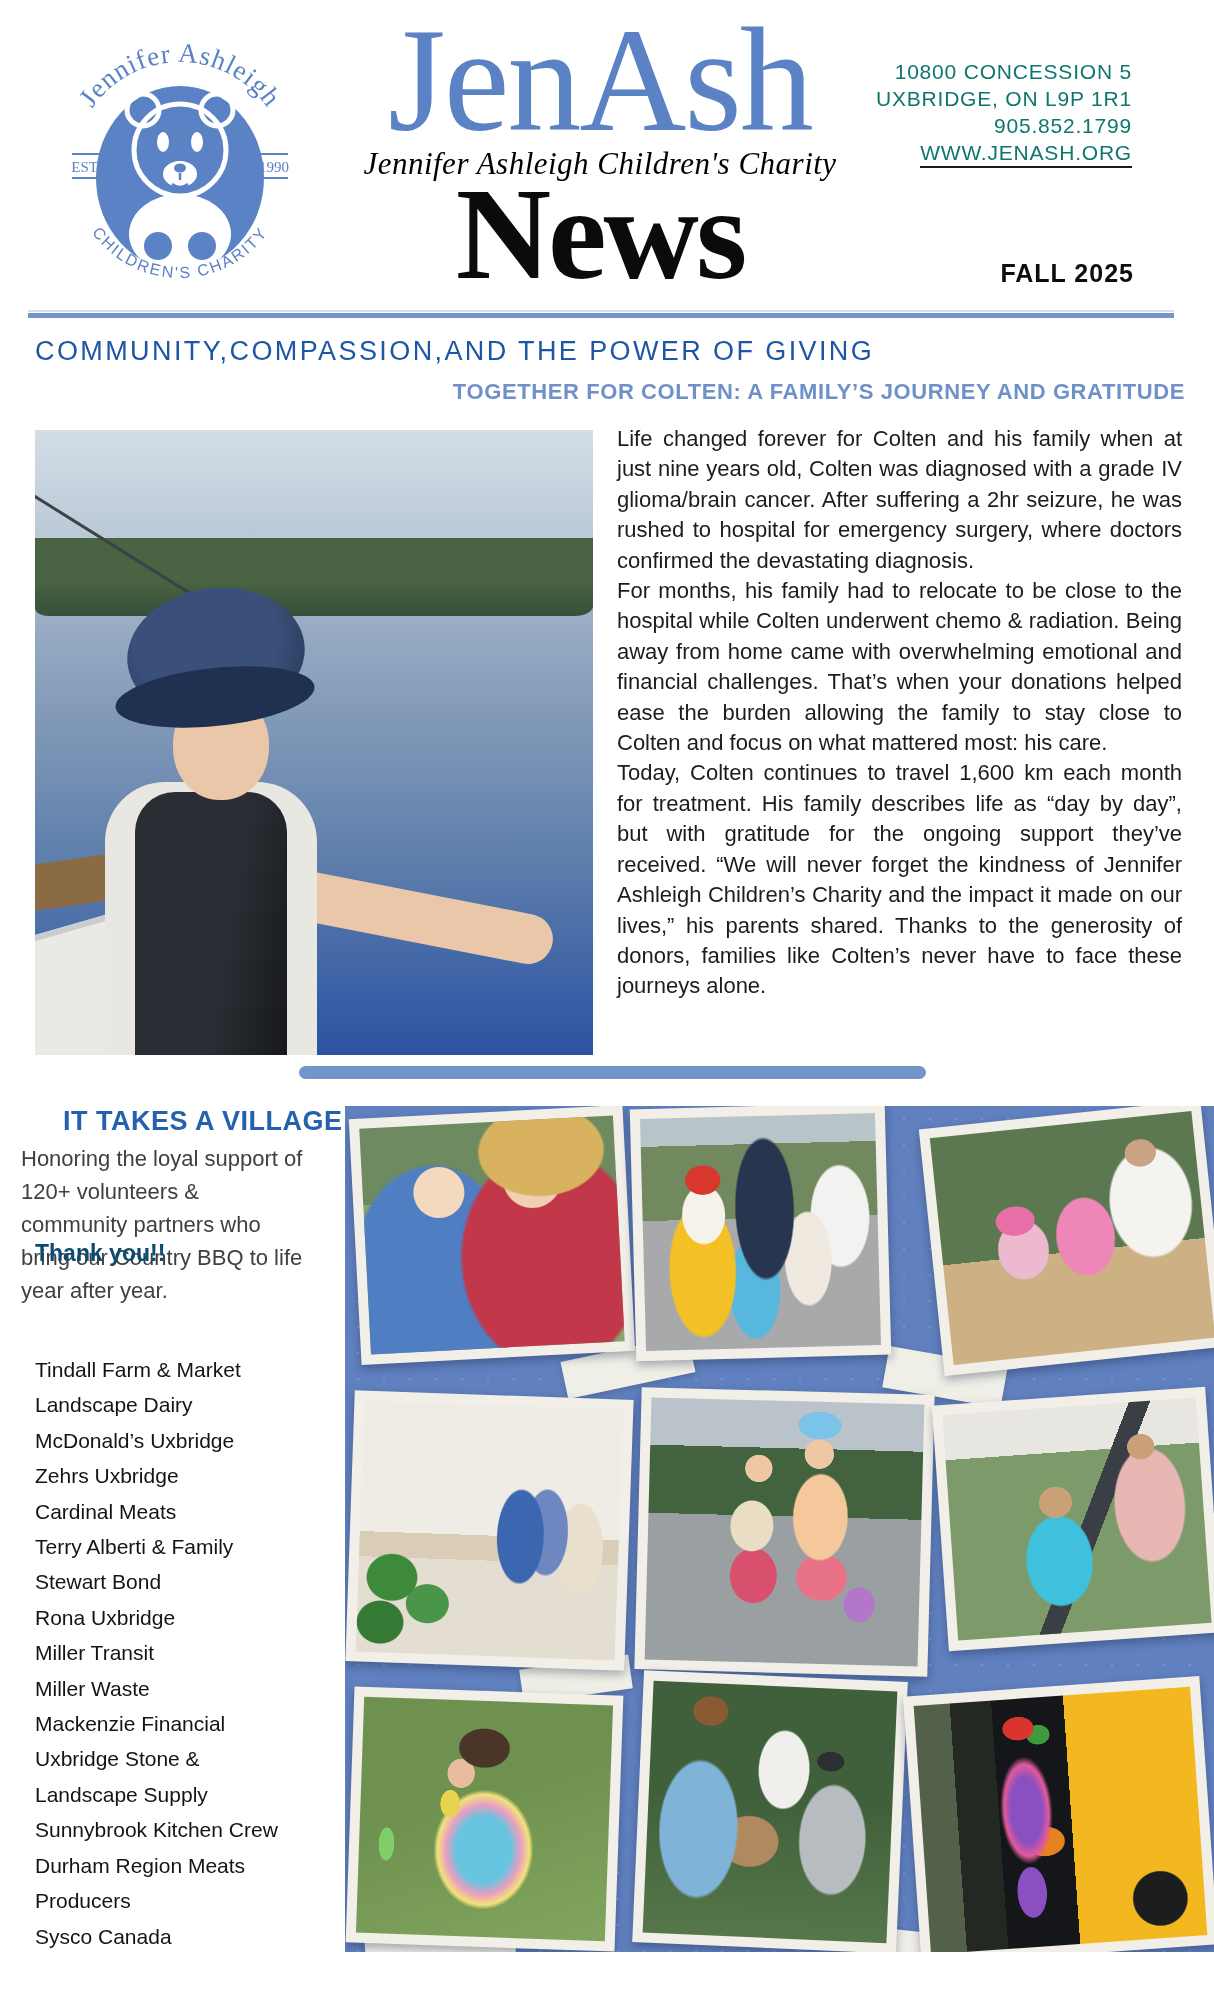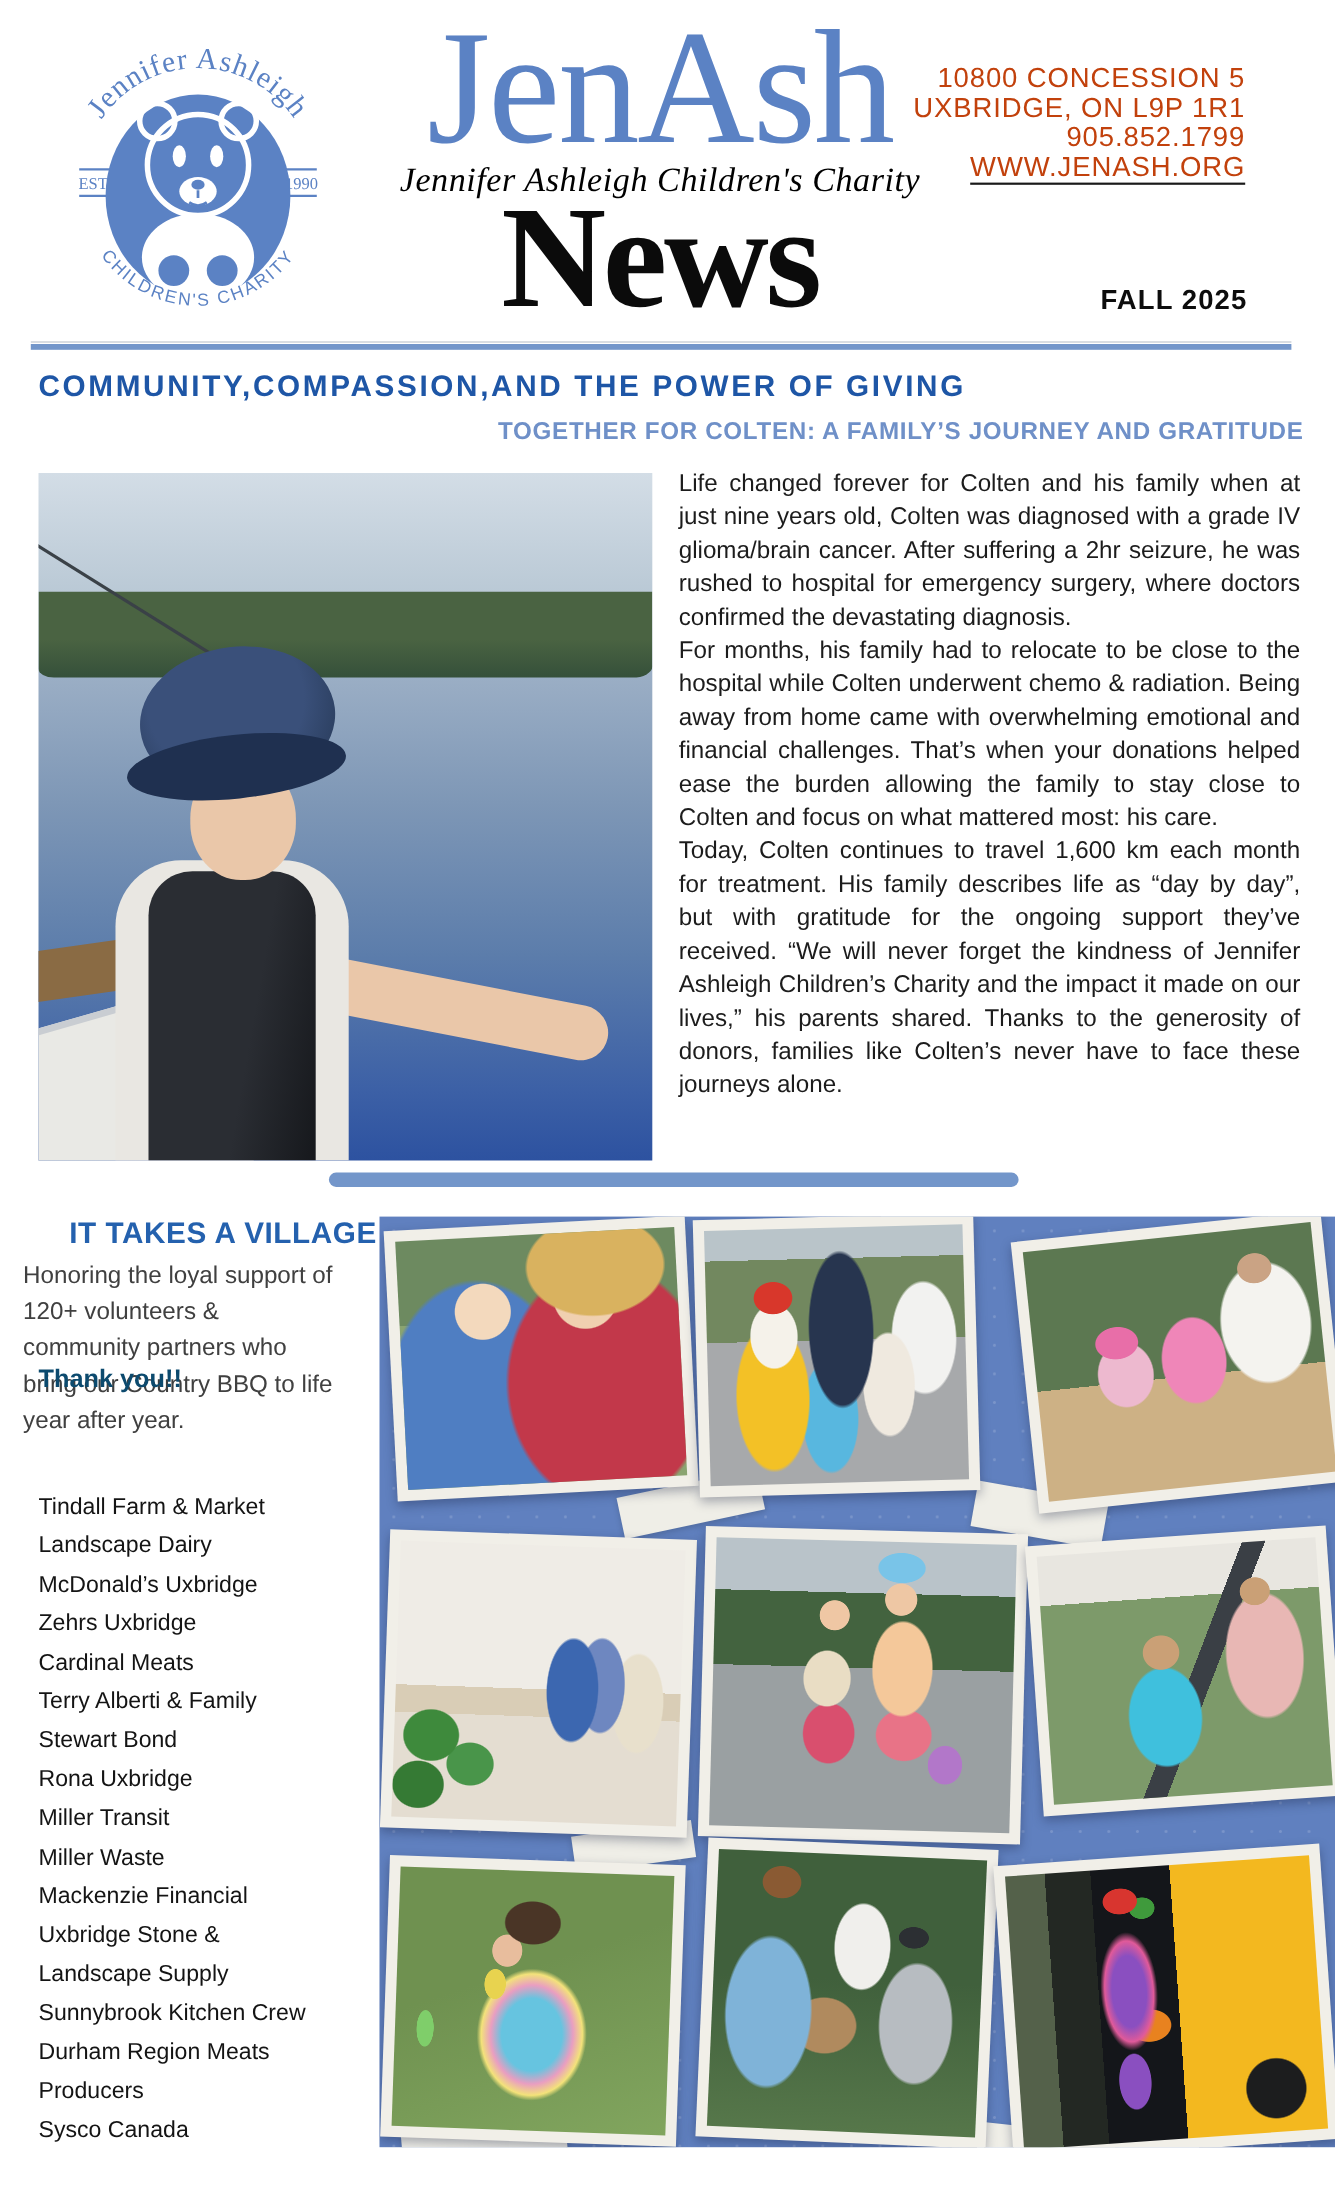--- a/index.html
+++ b/index.html
@@ -12,29 +12,29 @@
 
   
   #logo{position:absolute;left:44px;top:28px;width:272px;height:272px;}
   .brand-wrap{position:absolute;left:340px;top:0;width:520px;text-align:center;}
   .brand-jenash{position:absolute;left:0;top:6px;width:520px;font-family:"Liberation Serif",serif;
     font-size:148px;line-height:1;color:var(--brand_blue);letter-spacing:-2px;}
   .brand-tagline{position:absolute;left:0;top:146px;width:520px;font-family:"Liberation Serif",serif;
     font-style:italic;font-size:31px;color:#000000;letter-spacing:.5px;}
   .brand-news{position:absolute;left:0;top:168px;width:520px;font-family:"Liberation Serif",serif;
     font-weight:bold;font-size:132px;line-height:1;color:#0b0b0b;letter-spacing:-3px;}
-  .addr{position:absolute;right:82px;top:58px;text-align:right;font-size:25px;line-height:27px;
-    letter-spacing:.8px;color:#c2410c;}
+  .addr{position:absolute;right:82px;top:58px;text-align:right;font-size:21px;line-height:27px;
+    letter-spacing:.8px;color:#0f766e;}
   .addr .web{display:inline-block;border-bottom:2px solid #1a1a1a;cursor:pointer;}
   .issue{position:absolute;right:80px;top:259px;font-size:25px;font-weight:bold;letter-spacing:1px;color:#0d0d0d;}
   .header-rule{position:absolute;left:28px;top:310px;width:1146px;height:8px;
     background:linear-gradient(#d9dde2 0 2px,#ffffff 2px 3px,var(--rule_blue) 3px 8px);}
 
   
-  .headline{position:absolute;left:35px;top:336px;width:1150px;font-size:27px;font-weight:bold;
+  .headline{position:absolute;left:35px;top:336px;width:1150px;font-size:27px;font-weight:normal;
     letter-spacing:2.4px;color:var(--headline_blue);}
   .subheadline{position:absolute;left:35px;top:379px;width:1150px;font-size:22px;font-weight:bold;
     letter-spacing:.6px;color:var(--subhead_blue);text-align:right;}
   .article-photo{position:absolute;left:35px;top:430px;width:558px;height:625px;overflow:hidden;
     background:linear-gradient(180deg,#d3dde6 0,#b6c6d3 20%,#9db0c6 28%,#7e97b6 48%,#5c7dab 70%,#3c60a6 90%,#2d52a0 100%);}
   .ap-trees{position:absolute;left:0;top:108px;width:558px;height:78px;
     background:linear-gradient(180deg,#4a6342 0 55%,#35503a 100%);
     border-radius:0 0 18px 14px/0 0 10px 8px;}
   .ap-rod{position:absolute;left:-8px;top:60px;width:230px;height:3px;background:#3a4147;
     transform:rotate(32deg);transform-origin:left center;}

